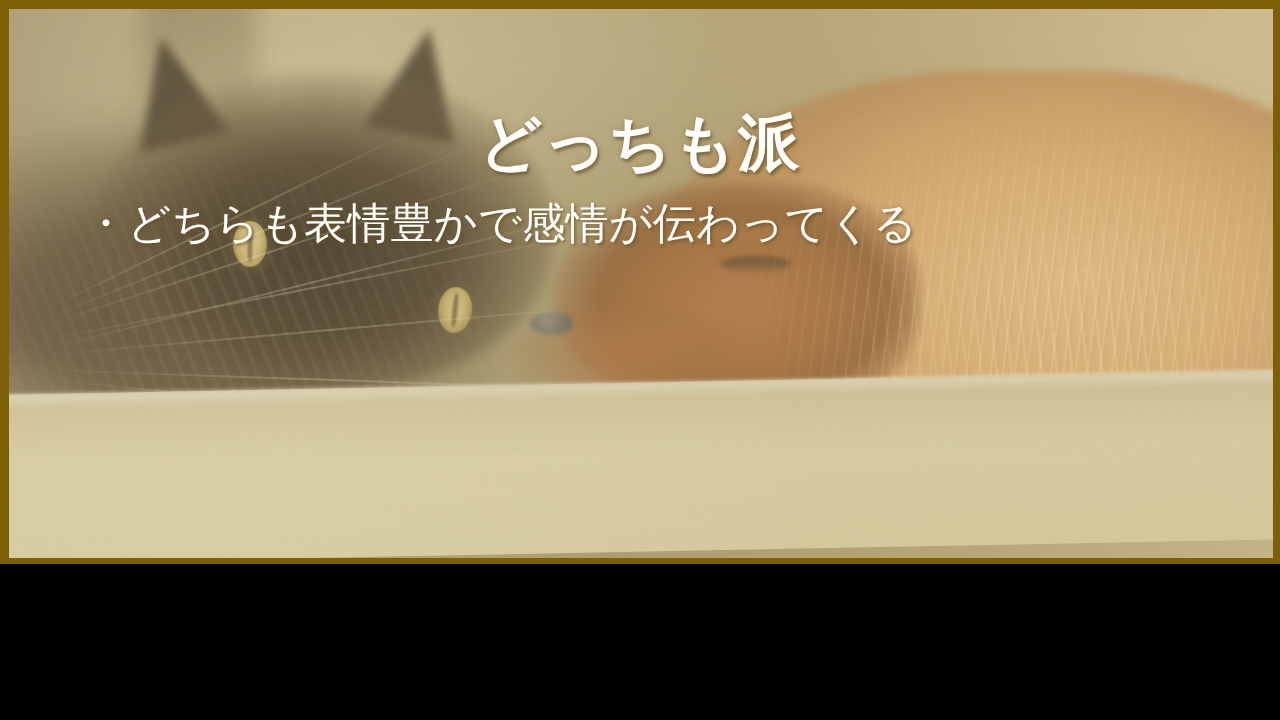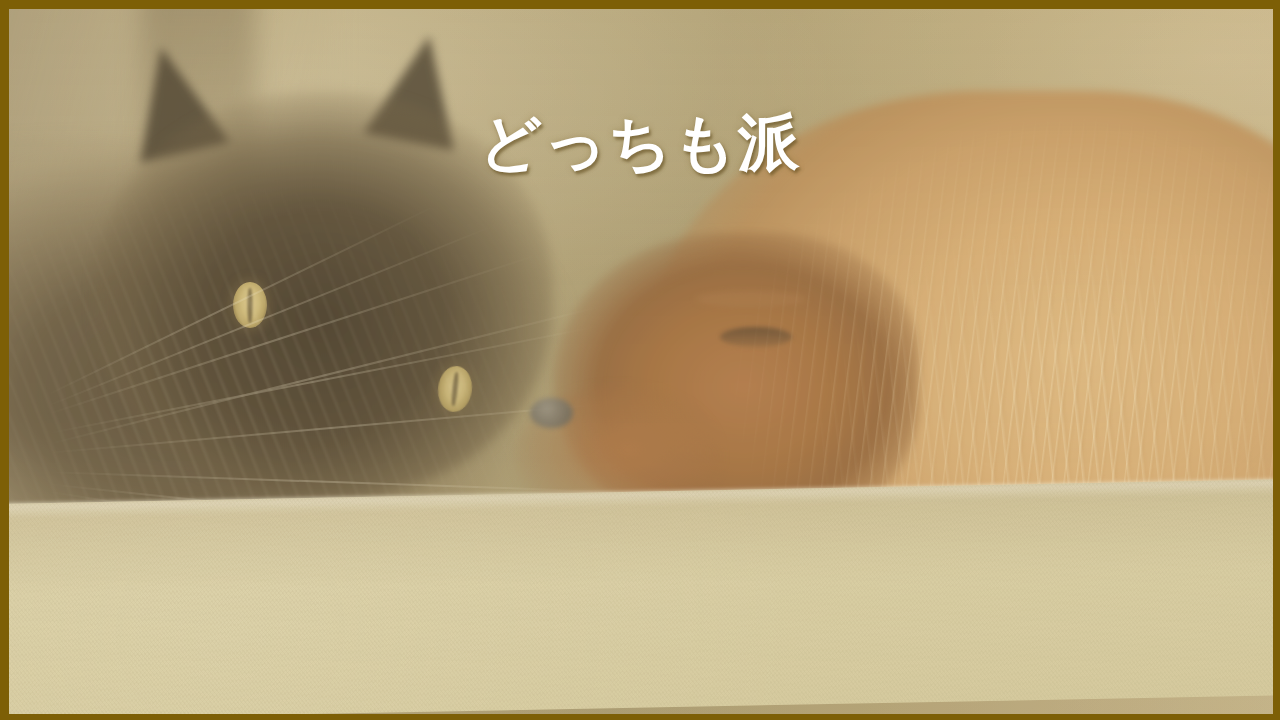--- a/index.html
+++ b/index.html
@@ -7,21 +7,21 @@
     padding: 0;
     background: #000;
   }
   body {
     font-family: "DejaVu Sans", "Liberation Sans", sans-serif;
   }
 
   .slide {
     position: relative;
     width: 1280px;
-    height: 720px;
+    height: 564px;
     overflow: hidden;
     box-sizing: border-box;
     background: #b8a87e;
   }
 
   
   .photo {
     position: absolute;
     inset: 0;
     overflow: hidden;
@@ -460,16 +460,19 @@
       <div class="carpet-tex"></div>
     </div>
 
     <div class="layer-sepia"></div>
     <div class="layer-haze"></div>
   </div>
 
   <h1 class="title">どっちも派</h1>
 
   <div class="bullets">
+    <div class="bullet">
+      <span class="ln">・どちらも表情豊かで感情が伝わってくる</span>
+    </div>
   </div>
 
   <div class="frame"></div>
 </div>
 
 </body></html>

